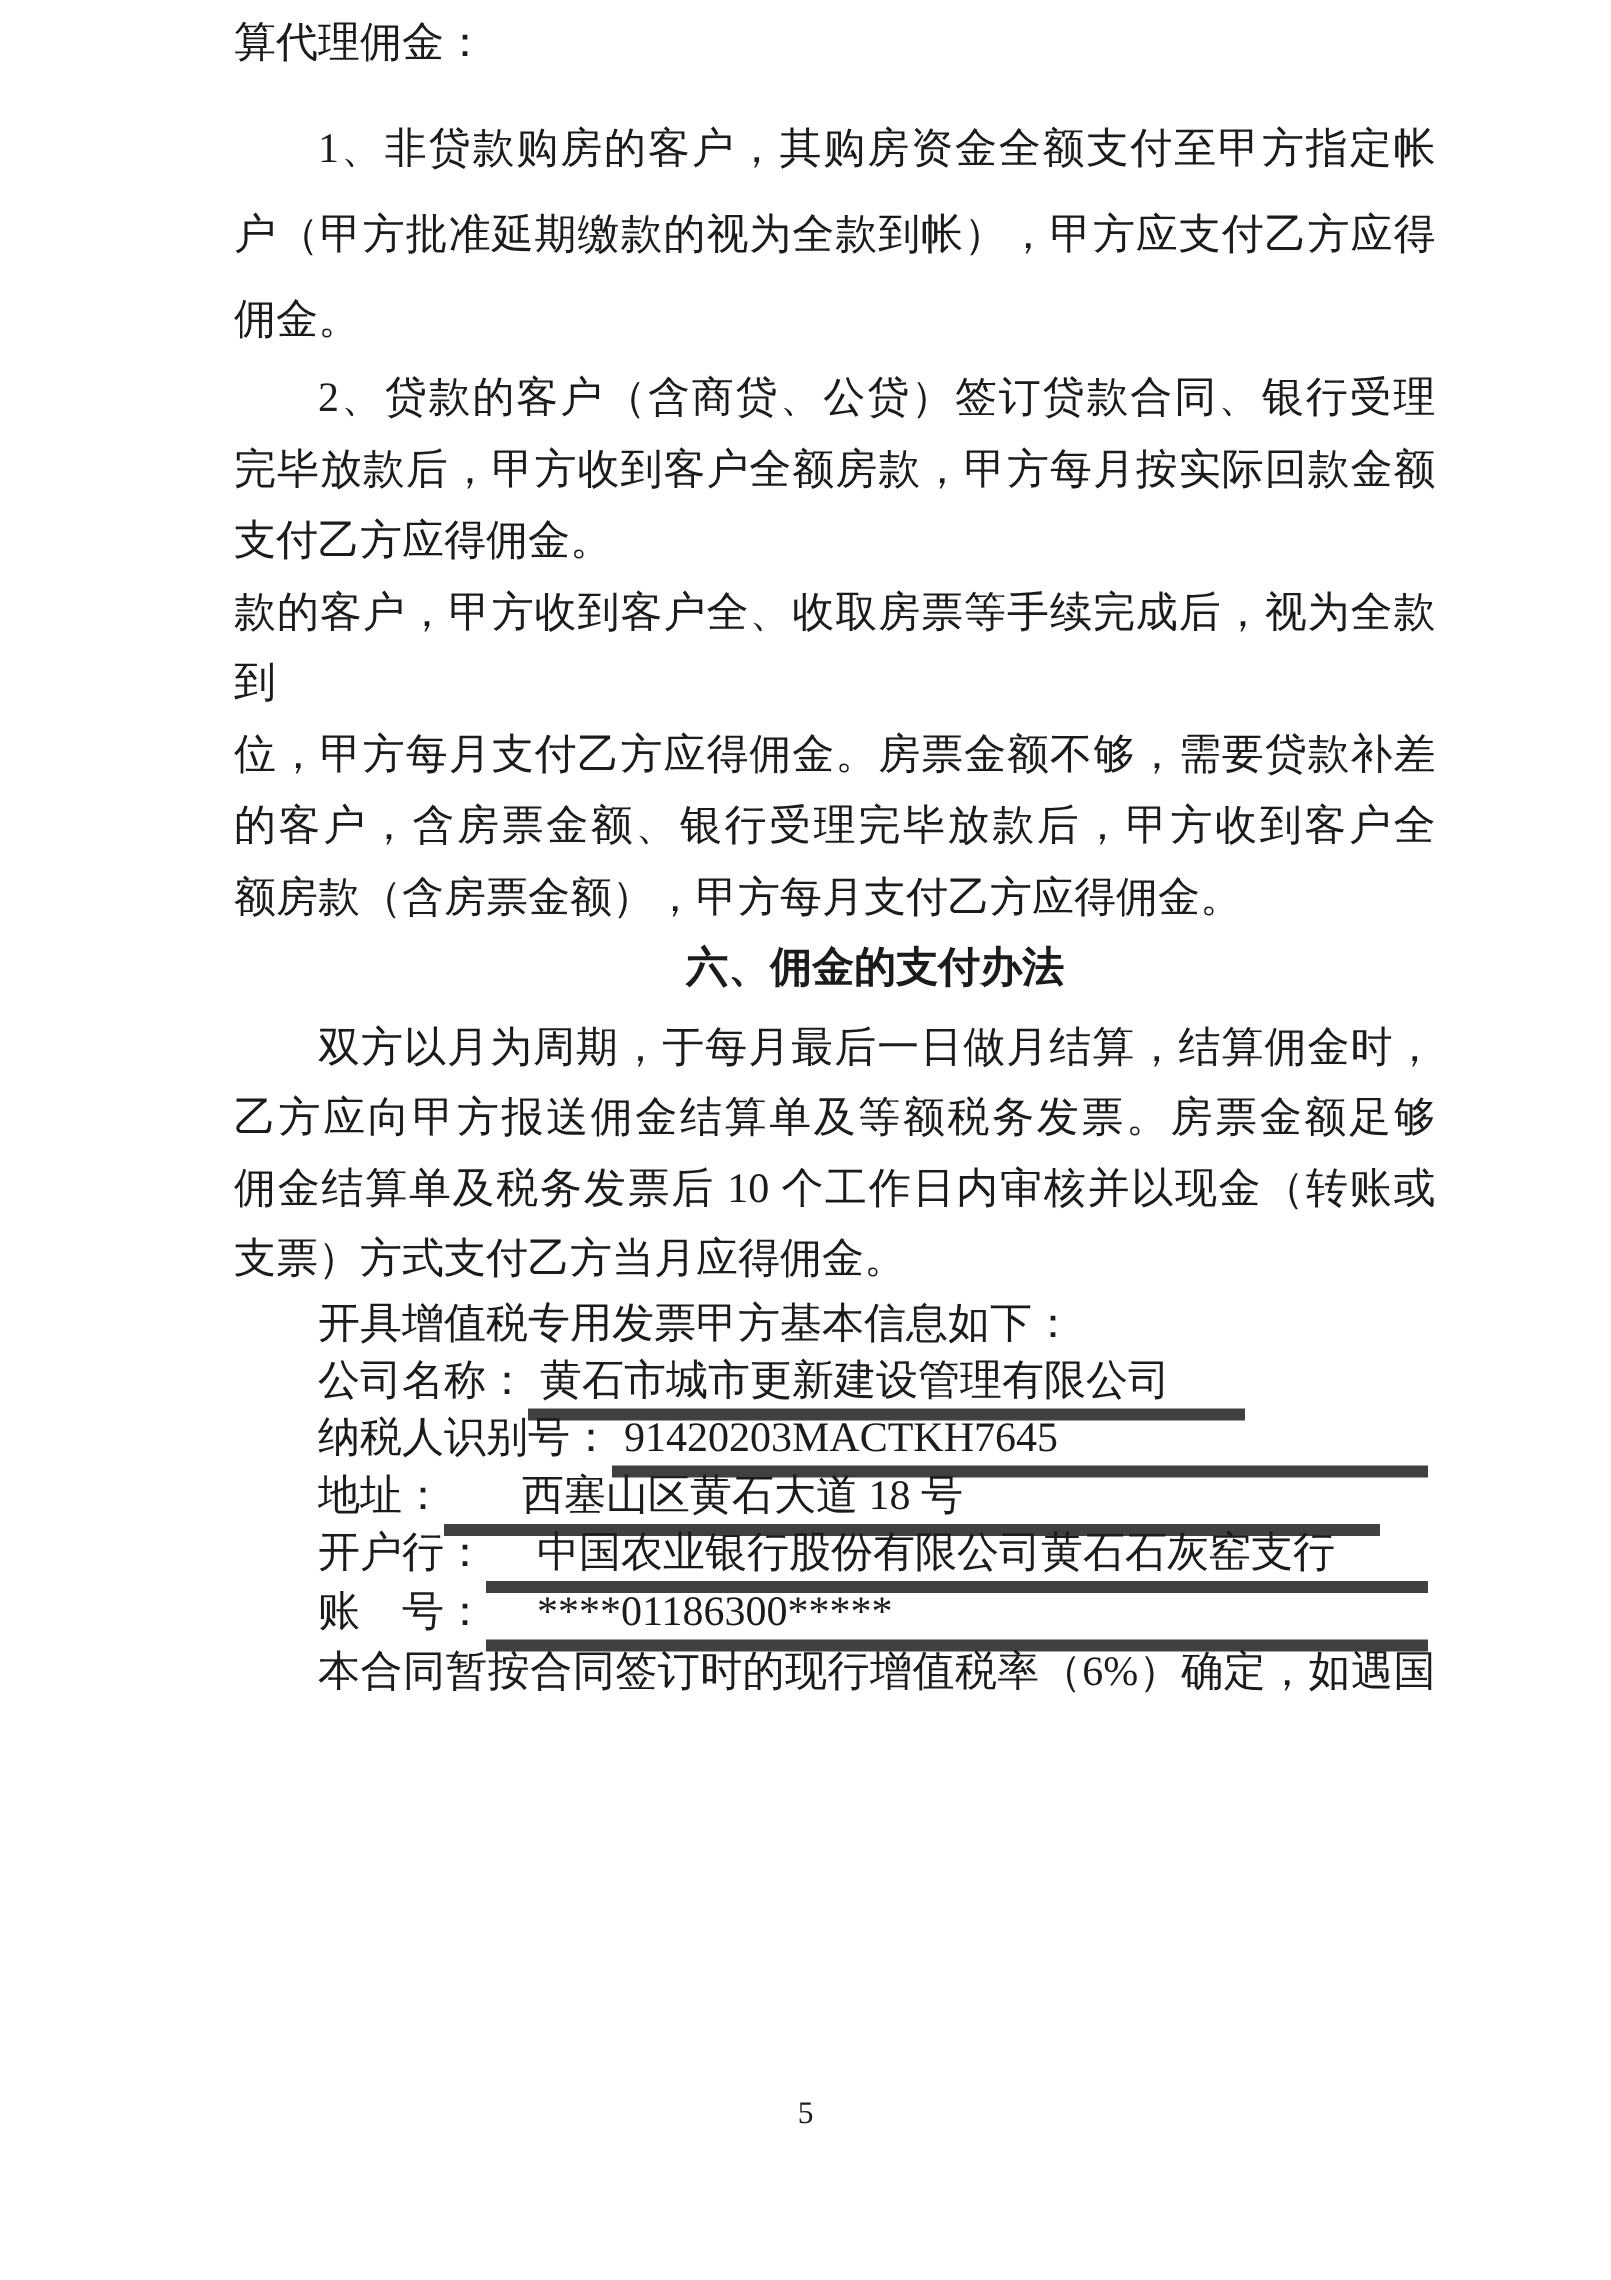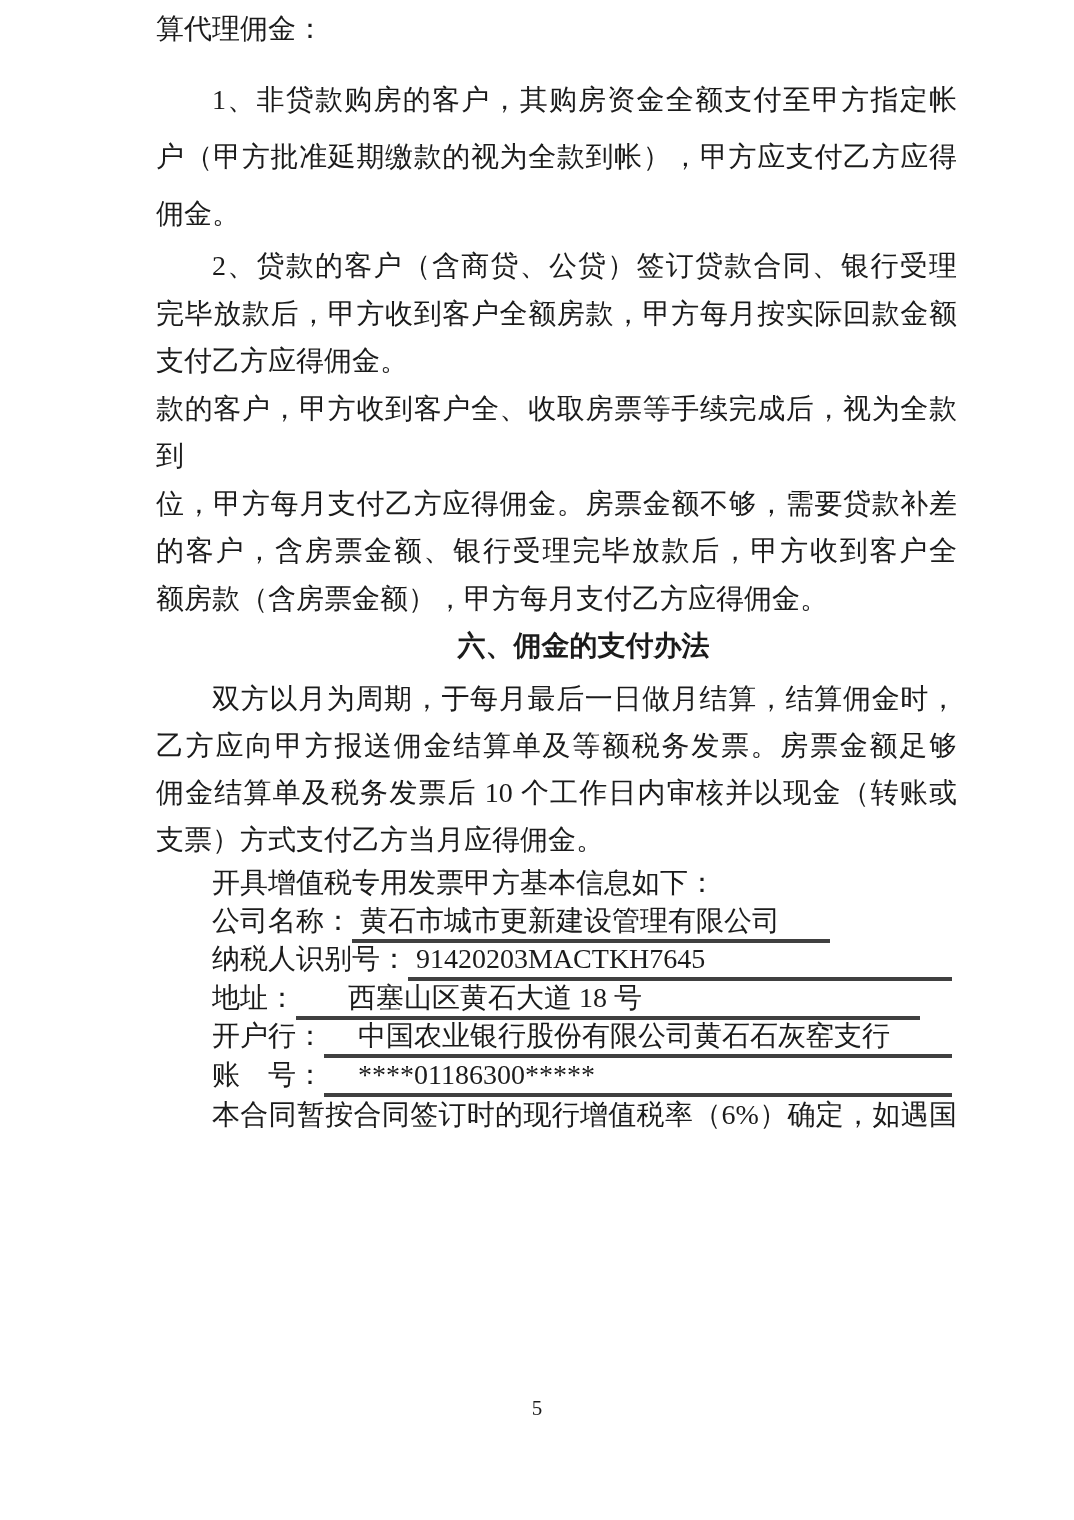--- a/index.html
+++ b/index.html
@@ -45,21 +45,21 @@
   }
   .field-label {
     flex: 0 0 auto;
     white-space: nowrap;
     line-height: 36px;
   }
   .field-value {
     flex: 0 0 auto;
     white-space: nowrap;
     overflow: hidden;
-    border-bottom: 4px solid #404040;
+    border-bottom: 8px solid #404040;
     line-height: 36px;
   }
   .fv1 { width: 478px; padding-left: 8px; }
   .fv2 { width: 544px; padding-left: 8px; }
   .fv3 { width: 624px; padding-left: 52px; }
   .fv4 { width: 628px; padding-left: 34px; }
   .fv5 { width: 628px; padding-left: 34px; }
   .page-footer {
     position: absolute;
     left: 0;

